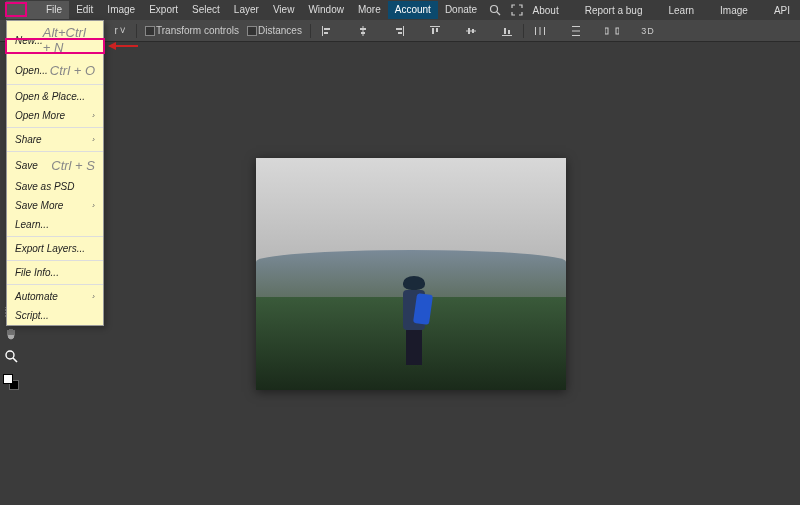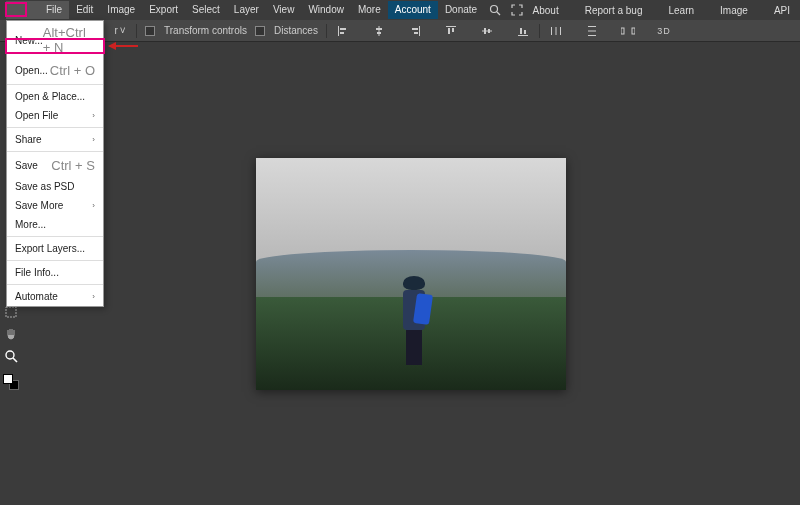--- a/index.html
+++ b/index.html
@@ -9,21 +9,21 @@
     .menubar-left { display: flex; }
     .menubar-right { margin-left: auto; display: flex; gap: 18px; }
     .menu-item { padding: 3px 7px; cursor: pointer; }
     .menu-item.active { background: #555; }
     .menu-item.account { background: #0c4a6e; color: #fff; }
     .menubar-icon { padding: 3px 5px; cursor: pointer; display: flex; align-items: center; }
     .menubar-right .menu-link { padding: 3px 4px; cursor: pointer; }
     
     .toolbar { height: 22px; background: #474747; display: flex; align-items: center; font-size: 10px; color: #ccc; padding: 0 8px; gap: 8px; border-bottom: 1px solid #2a2a2a; }
     .toolbar-sep { width: 1px; height: 14px; background: #333; }
-    .toolbar-checkbox { display: flex; align-items: center; gap: 9px; }
+    .toolbar-checkbox { display: flex; align-items: center; gap: 1px; }
     .toolbar-checkbox .cb { width: 10px; height: 10px; border: 1px solid #888; background: #333; }
     .toolbar-icon { width: 16px; height: 16px; display: flex; align-items: center; justify-content: center; cursor: pointer; color: #ccc; }
     .toolbar-group { display: flex; gap: 20px; align-items: center; }
     .dropdown-arrow { margin-left: 2px; }
     
     .sidebar { position: absolute; left: 0; top: 42px; width: 22px; background: #3b3b3b; padding-top: 240px; display: flex; flex-direction: column; gap: 6px; align-items: center; }
     .tool { width: 16px; height: 16px; color: #aaa; cursor: pointer; display: flex; align-items: center; justify-content: center; }
     .tool.zoom { color: #fff; }
     .swatches { margin-top: 4px; }
     .swatch-pair { position: relative; width: 16px; height: 16px; }
@@ -34,21 +34,21 @@
     .canvas-placeholder { width: 310px; height: 232px; background: linear-gradient(180deg, #d4d4d4 0%, #c8c8c8 35%, #8a9aa8 50%, #4a5a4a 70%, #2a3a2a 100%); box-shadow: 0 2px 10px rgba(0,0,0,0.5); position: relative; overflow: hidden; }
     .sky { position: absolute; top: 0; left: 0; right: 0; height: 45%; background: linear-gradient(180deg, #d8d8d8, #b8b8b8); }
     .mountains { position: absolute; top: 40%; left: 0; right: 0; height: 25%; background: linear-gradient(180deg, #7a8a98, #5a6a58); border-radius: 50% 50% 0 0 / 20% 20% 0 0; }
     .forest { position: absolute; bottom: 0; left: 0; right: 0; height: 40%; background: linear-gradient(180deg, #3a5a3a, #1a2a1a); }
     .person { position: absolute; bottom: 10%; left: 46%; width: 30px; height: 90px; }
     .hat { width: 22px; height: 14px; background: #1a2a3a; border-radius: 50% 50% 40% 40%; margin: 0 auto; }
     .torso { width: 22px; height: 40px; background: #2a3a5a; margin: 0 auto; border-radius: 4px; }
     .bag { position: absolute; top: 18px; left: 16px; width: 16px; height: 30px; background: #2255cc; border-radius: 3px; transform: rotate(8deg); }
     .legs { width: 16px; height: 35px; background: #1a1a2a; margin: 0 auto; }
     
-    .file-menu { position: absolute; left: 6px; top: 20px; width: 98px; background: #ffffff; border: 1px solid #999; font-size: 10px; color: #222; z-index: 200; box-shadow: 2px 2px 6px rgba(0,0,0,0.3); }
+    .file-menu { position: absolute; left: 6px; top: 20px; width: 98px; background: #fef9c3; border: 1px solid #999; font-size: 10px; color: #222; z-index: 200; box-shadow: 2px 2px 6px rgba(0,0,0,0.3); font-style: italic; }
     .menu-row { display: flex; justify-content: space-between; align-items: center; padding: 4px 8px; cursor: pointer; position: relative; }
     .menu-row .shortcut { color: #888; font-size: 13px; }
     .menu-row .submenu-arrow { color: #666; font-size: 8px; }
     .menu-sep { height: 1px; background: #ddd; margin: 2px 0; }
     
     .highlight-file { position: absolute; left: 5px; top: 2px; width: 22px; height: 15px; border: 2px solid #e6007e; z-index: 300; pointer-events: none; }
     .highlight-open { position: absolute; left: 5px; top: 38px; width: 100px; height: 16px; border: 2px solid #e6007e; z-index: 300; pointer-events: none; }
     .arrow-indicator { position: absolute; left: 108px; top: 40px; z-index: 300; pointer-events: none; }
     .arrow-indicator svg { display: block; }
     
@@ -225,55 +225,58 @@
     </div>
     <div class="menu-row">
       <span>Open...</span>
       <span class="shortcut">Ctrl + O</span>
     </div>
     <div class="menu-sep"></div>
     <div class="menu-row">
       <span>Open &amp; Place...</span>
     </div>
     <div class="menu-row">
-      <span>Open File</span>
+      <span>Open More</span>
       <span class="submenu-arrow">›</span>
     </div>
     <div class="menu-sep"></div>
     <div class="menu-row">
       <span>Share</span>
       <span class="submenu-arrow">›</span>
     </div>
     <div class="menu-sep"></div>
     <div class="menu-row">
       <span>Save</span>
       <span class="shortcut">Ctrl + S</span>
     </div>
     <div class="menu-row">
       <span>Save as PSD</span>
     </div>
     <div class="menu-row">
       <span>Save More</span>
       <span class="submenu-arrow">›</span>
     </div>
     <div class="menu-row">
-      <span>More...</span>
+      <span>Learn...</span>
     </div>
     <div class="menu-sep"></div>
     <div class="menu-row">
       <span>Export Layers...</span>
     </div>
     <div class="menu-sep"></div>
     <div class="menu-row">
       <span>File Info...</span>
     </div>
     <div class="menu-sep"></div>
     <div class="menu-row">
       <span>Automate</span>
       <span class="submenu-arrow">›</span>
+    </div>
+    <div class="menu-row">
+      <span>Script...</span>
     </div>
   </div>
 
 <div class="highlight-file"></div>
 <div class="highlight-open"></div>
 <div class="arrow-indicator">
   <svg width="30" height="12" viewBox="0 0 30 12">
       <line x1="30" y1="6" x2="6" y2="6" stroke="#cc2222" stroke-width="2"></line>
       <polygon points="0,6 8,2 8,10" fill="#cc2222"></polygon>
     </svg>

